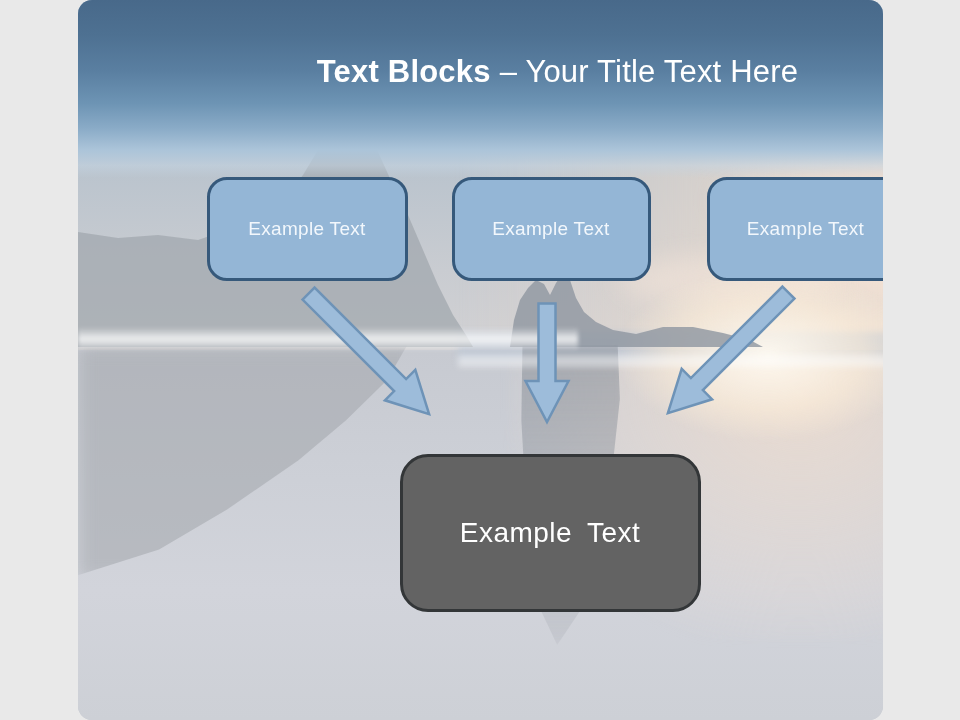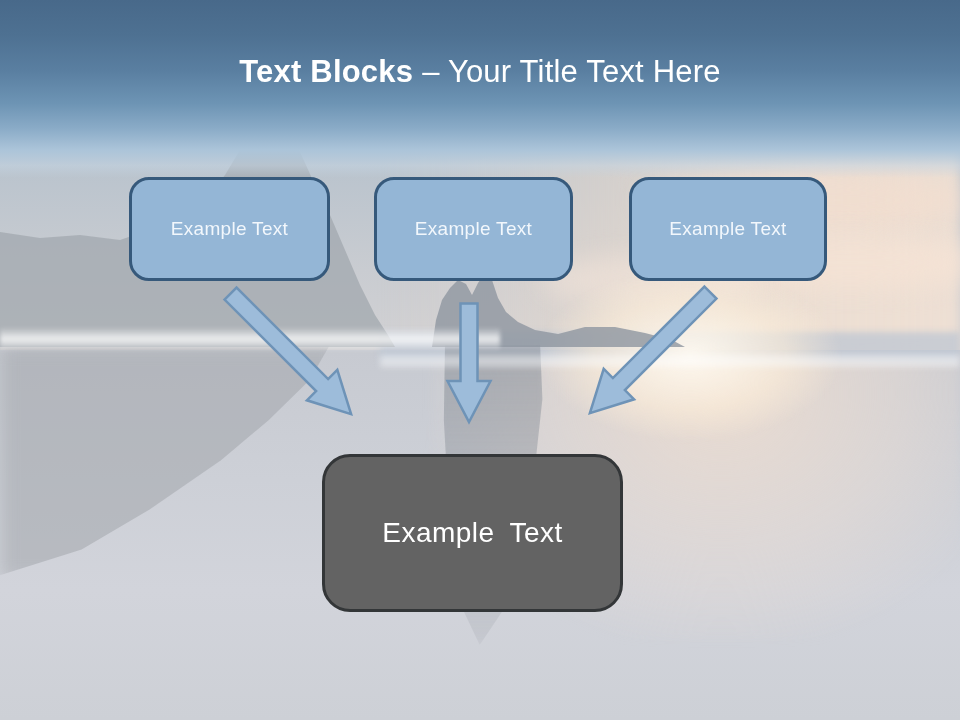--- a/index.html
+++ b/index.html
@@ -1,16 +1,16 @@
 <!DOCTYPE html>
 <html style="--title-text: #ffffff; --banner-top: #48698a; --box-fill: #94b6d6; --box-border: #36597b; --box-text: #f2f7fc; --arrow-fill: #9dbcda; --arrow-border: #6e93b7; --target-fill: #636363; --target-border: #333638; --target-text: #ffffff;"><head>
 <meta charset="utf-8">
 <style>
   html,body{margin:0;padding:0;background:#e9e9e9;font-family:"Liberation Sans",sans-serif;}
-  .slide{position:relative;width:960px;height:720px;margin:0 auto;overflow:hidden;background:#c6cad1;}
+  .slide{position:relative;width:805px;height:720px;margin:0 auto;overflow:hidden;background:#c6cad1;border-radius:14px;}
   .abs{position:absolute;}
   .layer{position:absolute;inset:0;pointer-events:none;}
 
   
   .sky{left:0;top:0;width:960px;height:360px;
     background:linear-gradient(180deg,#aebfd0 0%,#b9c3cd 45%,#c9ccd1 75%,#d3d2d4 100%);}
   .sky-warm{left:380px;top:80px;width:580px;height:290px;
     background:linear-gradient(90deg,rgba(242,222,204,0) 0%,rgba(242,222,204,.45) 40%,rgba(245,227,211,.78) 75%,rgba(243,226,212,.85) 100%);
     filter:blur(6px);}
   .cloud{border-radius:50%;filter:blur(12px);}

